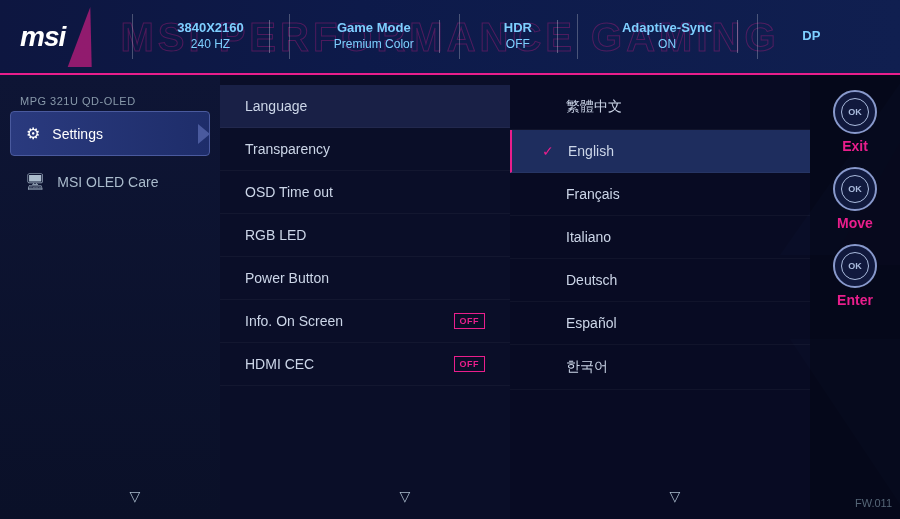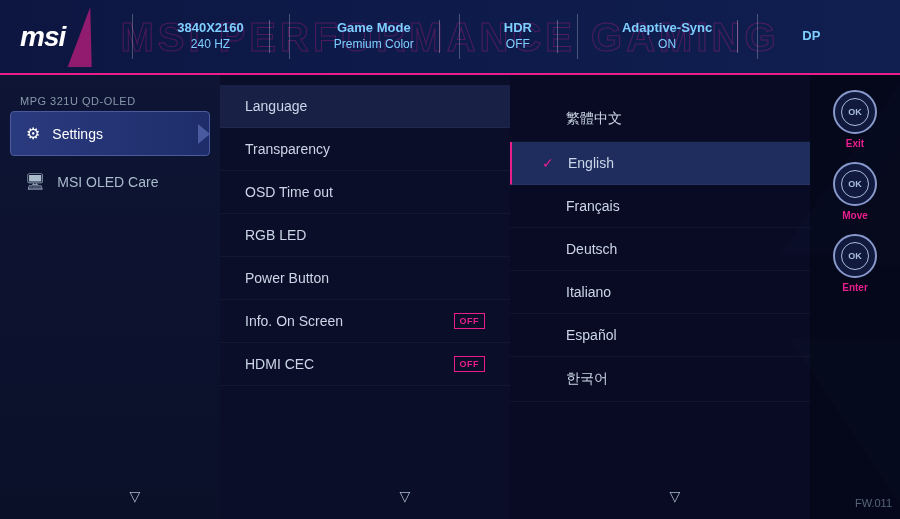--- a/index.html
+++ b/index.html
@@ -220,21 +220,21 @@
       font-size: 9px;
       font-weight: bold;
       padding: 2px 5px;
       letter-spacing: 0.5px;
     }
 
     
     .right-panel {
       flex: 1;
       background: rgba(8, 12, 35, 0.95);
-      padding: 22px 0;
+      padding: 10px 0;
       z-index: 1;
     }
 
     .lang-item {
       padding: 13px 30px;
       color: #ccd6e8;
       font-size: 14px;
       cursor: pointer;
       display: flex;
       align-items: center;
@@ -295,21 +295,21 @@
       display: flex;
       align-items: center;
       justify-content: center;
       font-size: 9px;
       color: #aabbdd;
       font-weight: bold;
     }
 
     .btn-label {
       color: #e91e8c;
-      font-size: 10px;
+      font-size: 14px;
       font-weight: bold;
       text-align: center;
     }
 
     
     .bottom-arrows {
       position: absolute;
       bottom: 15px;
       left: 0;
       right: 90px;
@@ -435,25 +435,25 @@
     <div class="lang-item selected">
       <span class="check-mark">✓</span>
       <span>English</span>
     </div>
     <div class="lang-item">
       <span class="check-mark">&nbsp;</span>
       <span>Français</span>
     </div>
     <div class="lang-item">
       <span class="check-mark">&nbsp;</span>
+      <span>Italiano</span>
+    </div>
+    <div class="lang-item">
+      <span class="check-mark">&nbsp;</span>
       <span>Deutsch</span>
-    </div>
-    <div class="lang-item">
-      <span class="check-mark">&nbsp;</span>
-      <span>Italiano</span>
     </div>
     <div class="lang-item">
       <span class="check-mark">&nbsp;</span>
       <span>Español</span>
     </div>
     <div class="lang-item">
       <span class="check-mark">&nbsp;</span>
       <span>한국어</span>
     </div>
   </div>

